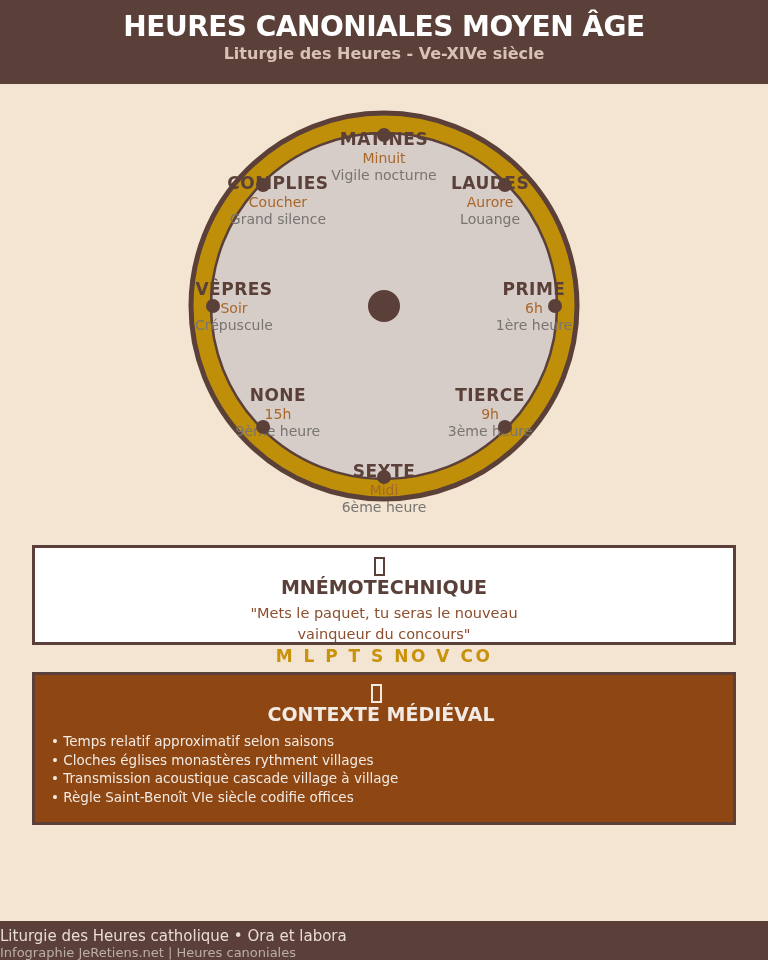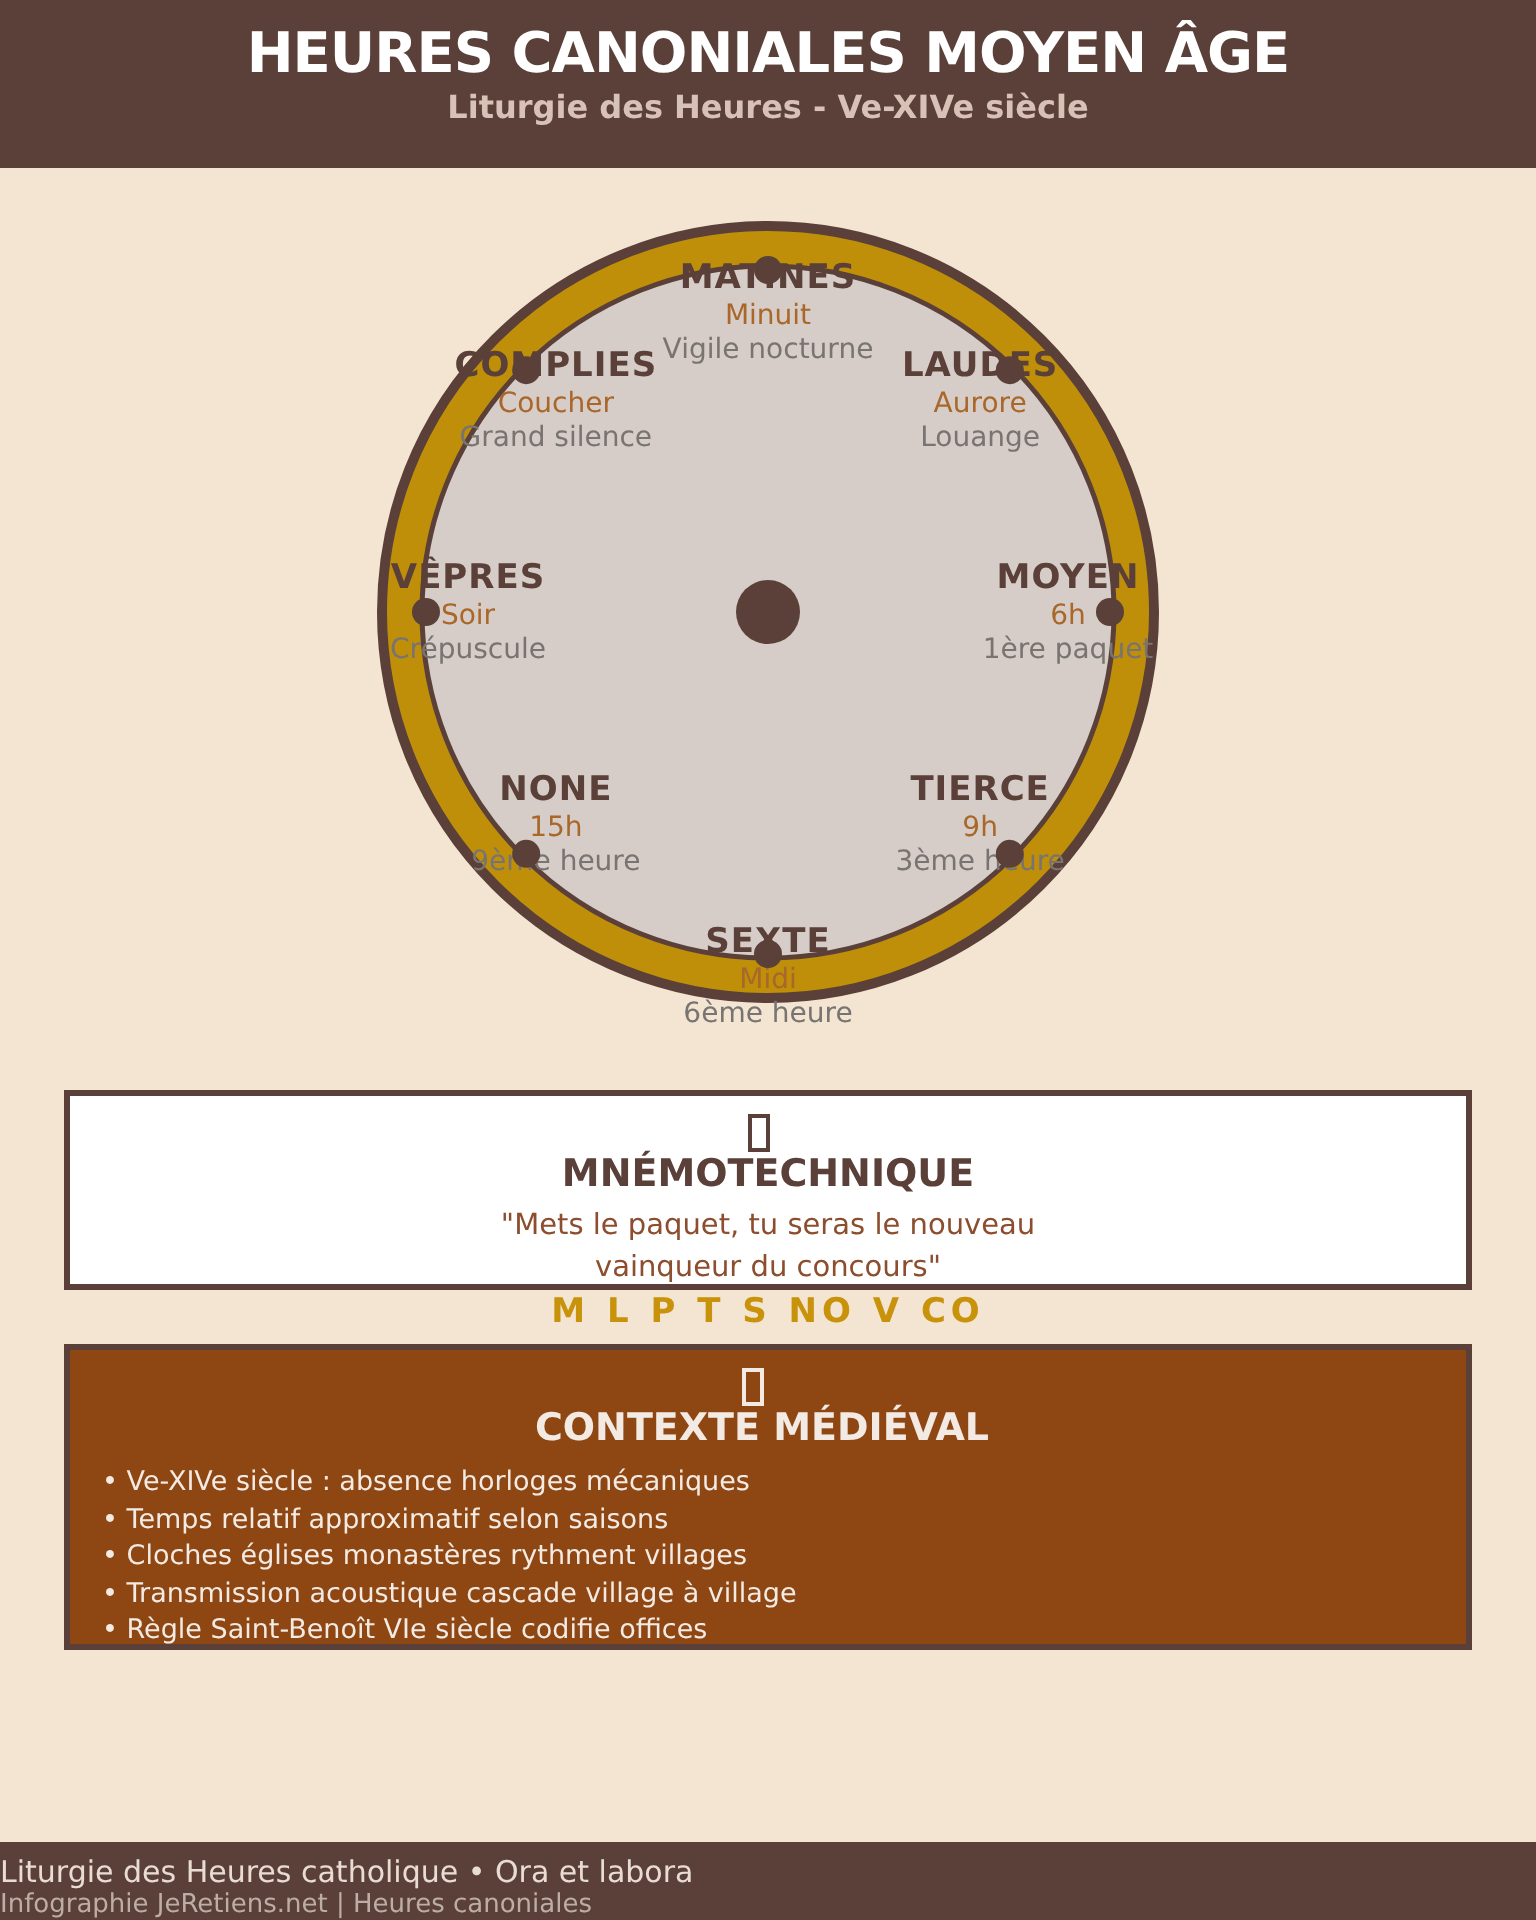--- a/index.html
+++ b/index.html
@@ -98,23 +98,23 @@
         <div class="hname">MATINES</div>
         <div class="hvalue">Minuit</div>
         <div class="hnote">Vigile nocturne</div>
       </div>
       <div class="hour-label" style="left: 304.066px; top: 91.934px;">
         <div class="hname">LAUDES</div>
         <div class="hvalue">Aurore</div>
         <div class="hnote">Louange</div>
       </div>
       <div class="hour-label" style="left: 348px; top: 198px;">
-        <div class="hname">MOYEN</div>
+        <div class="hname">PRIME</div>
         <div class="hvalue">6h</div>
-        <div class="hnote">1ère paquet</div>
+        <div class="hnote">1ère heure</div>
       </div>
       <div class="hour-label" style="left: 304.066px; top: 304.066px;">
         <div class="hname">TIERCE</div>
         <div class="hvalue">9h</div>
         <div class="hnote">3ème heure</div>
       </div>
       <div class="hour-label" style="left: 198px; top: 348px; margin-top: 32px;">
         <div class="hname">SEXTE</div>
         <div class="hvalue">Midi</div>
         <div class="hnote">6ème heure</div>
@@ -155,21 +155,20 @@
   <p class="phrase"><span>"Mets le paquet, tu seras le nouveau</span><br><span>vainqueur du concours"</span></p>
   <div class="letters">M L P T S NO V CO</div>
 </section>
 
 <section class="panel context">
   <h2>
       <span class="tofu"></span>
       <span>CONTEXTE MÉDIÉVAL</span>
     </h2>
   <ul id="context-bullets">
-      <li>Ve-XIVe siècle : absence horloges mécaniques</li>
       <li>Temps relatif approximatif selon saisons</li>
       <li>Cloches églises monastères rythment villages</li>
       <li>Transmission acoustique cascade village à village</li>
       <li>Règle Saint-Benoît VIe siècle codifie offices</li>
     </ul>
 </section>
 
 <div class="footer">
   <div class="f1">Liturgie des Heures catholique • Ora et labora</div>
   <div class="f2">Infographie JeRetiens.net | Heures canoniales</div>

